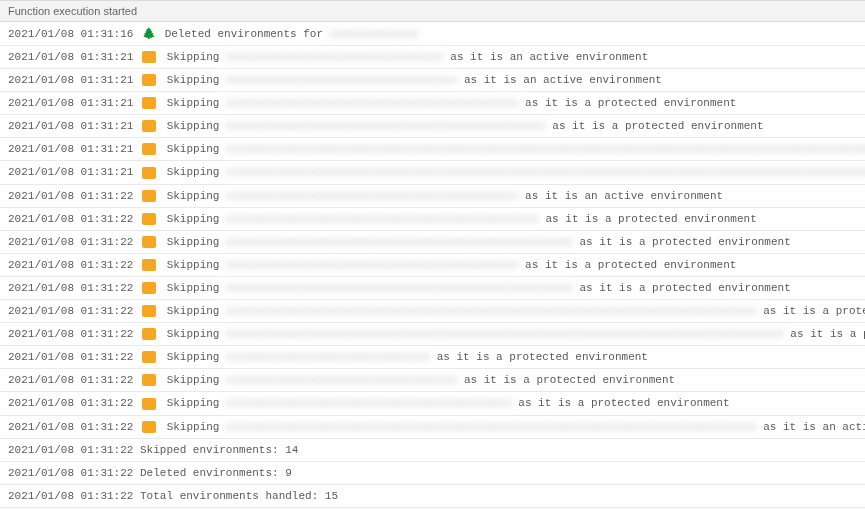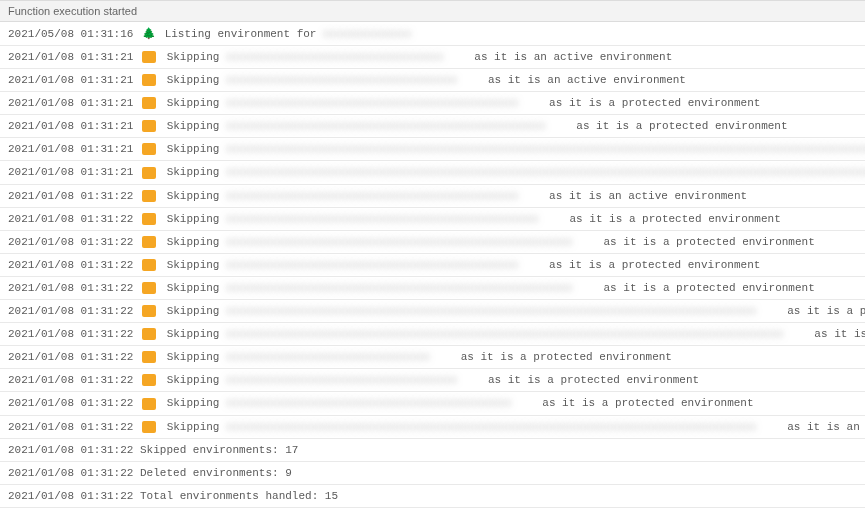--- a/index.html
+++ b/index.html
@@ -47,32 +47,32 @@
     box-shadow: 0 -3px 0 #fff, 0 3px 0 #fff;
     opacity:0.0; 
   }
   .blur {
     display:inline-block;
     color: transparent;
     text-shadow: 0 0 6px rgba(120,120,120,0.55);
     user-select: none;
     letter-spacing: 0.2px;
   }
-  .tail { color:#5a5a5a;margin-left:24px; }
+  .tail { color:#5a5a5a; }
 </style>
 </head>
 <body>
 
 <table class="log-table">
   <tbody>
     <tr class="header-row">
       <td>Function execution started</td>
     </tr>
   <tr class="log-row">
-        <td><span class="ts">2021/05/08 01:31:16</span> <span class="emoji tree">🌲</span><span> Listing environment for </span><span class="blur">xxxxxxxxxxxxx</span></td>
+        <td><span class="ts">2021/01/08 01:31:16</span> <span class="emoji tree">🌲</span><span> Deleted environments for </span><span class="blur">xxxxxxxxxxxxx</span></td>
       </tr>
       <tr class="log-row">
         <td><span class="ts">2021/01/08 01:31:21</span> <span class="badge"></span><span> Skipping </span><span class="blur">xxxxxxxxxxxxxxxxxxxxxxxxxxxxxxxx</span><span class="tail"> as it is an active environment</span></td>
       </tr>
       <tr class="log-row">
         <td><span class="ts">2021/01/08 01:31:21</span> <span class="badge"></span><span> Skipping </span><span class="blur">xxxxxxxxxxxxxxxxxxxxxxxxxxxxxxxxxx</span><span class="tail"> as it is an active environment</span></td>
       </tr>
       <tr class="log-row">
         <td><span class="ts">2021/01/08 01:31:21</span> <span class="badge"></span><span> Skipping </span><span class="blur">xxxxxxxxxxxxxxxxxxxxxxxxxxxxxxxxxxxxxxxxxxx</span><span class="tail"> as it is a protected environment</span></td>
       </tr>
@@ -112,21 +112,21 @@
       <tr class="log-row">
         <td><span class="ts">2021/01/08 01:31:22</span> <span class="badge"></span><span> Skipping </span><span class="blur">xxxxxxxxxxxxxxxxxxxxxxxxxxxxxxxxxx</span><span class="tail"> as it is a protected environment</span></td>
       </tr>
       <tr class="log-row">
         <td><span class="ts">2021/01/08 01:31:22</span> <span class="badge"></span><span> Skipping </span><span class="blur">xxxxxxxxxxxxxxxxxxxxxxxxxxxxxxxxxxxxxxxxxx</span><span class="tail"> as it is a protected environment</span></td>
       </tr>
       <tr class="log-row">
         <td><span class="ts">2021/01/08 01:31:22</span> <span class="badge"></span><span> Skipping </span><span class="blur">xxxxxxxxxxxxxxxxxxxxxxxxxxxxxxxxxxxxxxxxxxxxxxxxxxxxxxxxxxxxxxxxxxxxxxxxxxxxxx</span><span class="tail"> as it is an active environment</span></td>
       </tr>
       <tr class="log-row">
-        <td><span class="ts">2021/01/08 01:31:22</span><span> Skipped environments: 17</span></td>
+        <td><span class="ts">2021/01/08 01:31:22</span><span> Skipped environments: 14</span></td>
       </tr>
       <tr class="log-row">
         <td><span class="ts">2021/01/08 01:31:22</span><span> Deleted environments: 9</span></td>
       </tr>
       <tr class="log-row">
         <td><span class="ts">2021/01/08 01:31:22</span><span> Total environments handled: 15</span></td>
       </tr>
     </tbody>
 </table>
 

